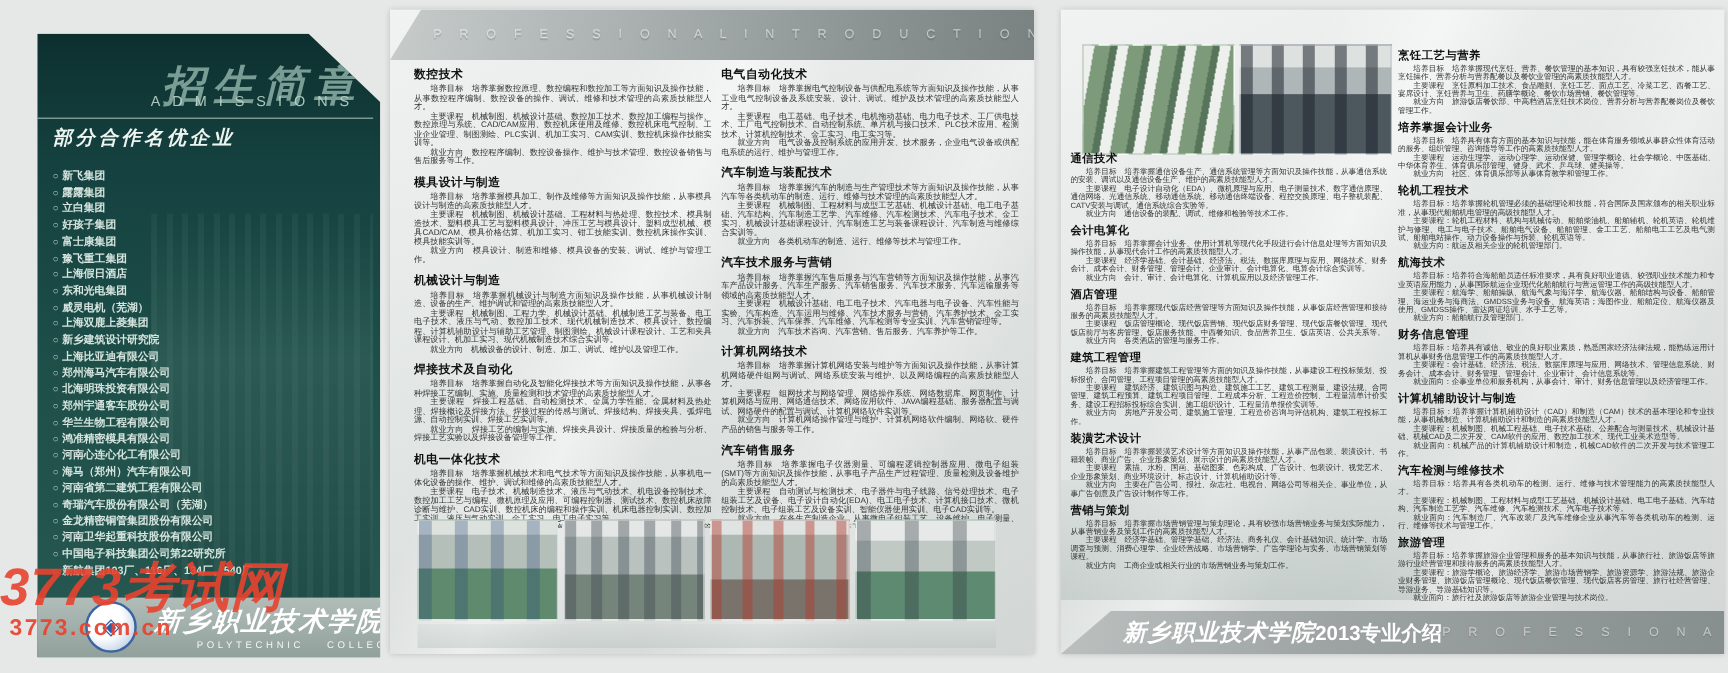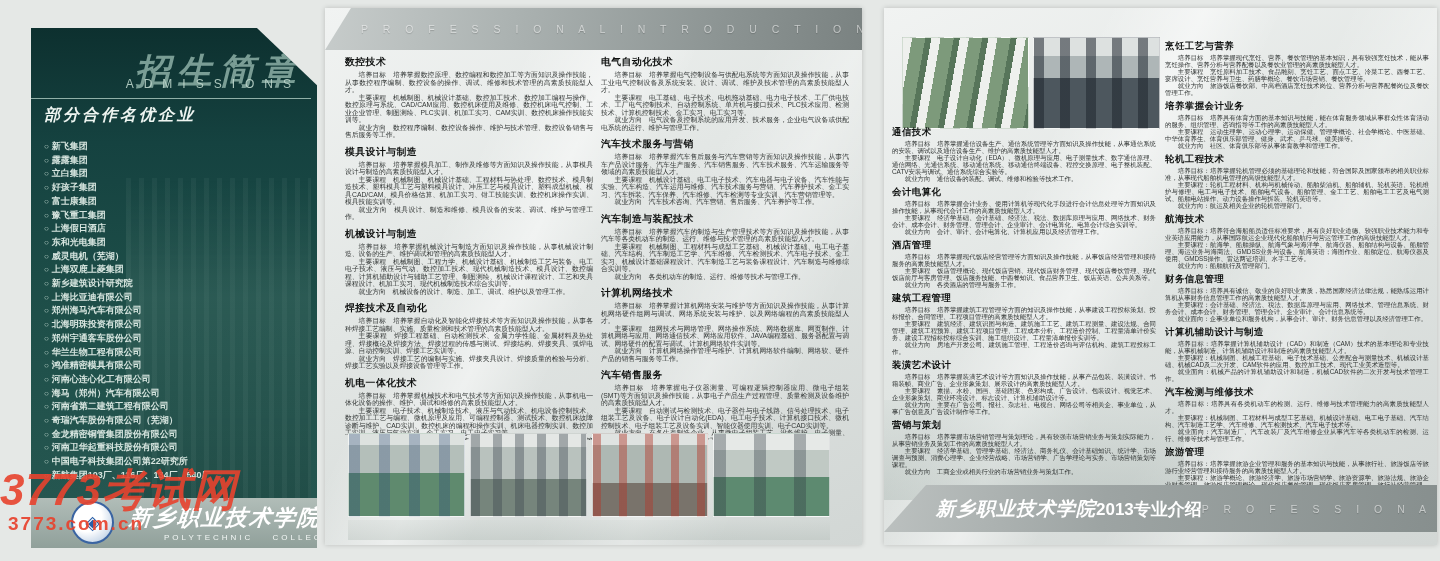--- a/index.html
+++ b/index.html
@@ -40,21 +40,21 @@
     box-shadow:0 0 5px rgba(0,0,0,.18);}
   .panel::before{content:"";position:absolute;inset:0;pointer-events:none;
     background:linear-gradient(115deg, transparent 28%, rgba(255,255,255,.5) 40%, transparent 50%,
                transparent 58%, rgba(255,255,255,.35) 70%, transparent 82%);}
   .panel.mid{left:325px;width:537px;}
   .panel.right{left:884px;width:553px;}
 
   .band{position:absolute;left:0;right:0;height:42px;display:flex;align-items:center;
     background:linear-gradient(100deg,#c7cccb 0%,#abb2b1 35%,#8b9392 75%,#7a8281 100%);}
   .band-top{top:0;clip-path:polygon(0 100%,26px 0,100% 0,100% 100%);padding-left:36px;}
-  .band-bottom{bottom:13px;height:47px;clip-path:polygon(42px 0,100% 0,100% 100%,0 100%);padding-left:52px;
+  .band-bottom{bottom:0;height:36px;clip-path:polygon(42px 0,100% 0,100% 100%,0 100%);padding-left:52px;
     background:linear-gradient(100deg,#bcc1c0 0%,#9da4a3 40%,#878f8e 100%);}
   .band-en{font-size:10.5px;letter-spacing:6px;color:rgba(255,255,255,.55);
     text-shadow:0 1px 1px rgba(0,0,0,.18);white-space:nowrap;}
   .band-cn{white-space:nowrap;color:#fff;}
   .band-top .band-cn{margin-left:auto;padding-right:10px;}
   .band-bottom .band-en{margin-left:auto;padding-right:12px;}
   .cn-script{font-family:"DejaVu Serif","Liberation Serif",serif;font-style:italic;font-weight:bold;
     font-size:19px;letter-spacing:1px;}
   .cn-bold{font-weight:bold;font-size:17px;}
 
@@ -192,30 +192,30 @@
         </div>
       </div>
     <div class="col" id="mid-col-2">
         <div class="section">
           <div class="sec-title">电气自动化技术</div>
           <p class="sec-p">培养目标　培养掌握电气控制设备与供配电系统等方面知识及操作技能，从事工业电气控制设备及系统安装、设计、调试、维护及技术管理的高素质技能型人才。</p>
           <p class="sec-p">主要课程　电工基础、电子技术、电机拖动基础、电力电子技术、工厂供电技术、工厂电气控制技术、自动控制系统、单片机与接口技术、PLC技术应用、检测技术、计算机控制技术、金工实习、电工实习等。</p>
           <p class="sec-p">就业方向　电气设备及控制系统的应用开发、技术服务，企业电气设备或供配电系统的运行、维护与管理工作。</p>
         </div>
         <div class="section">
+          <div class="sec-title">汽车制造与装配技术</div>
+          <p class="sec-p">培养目标　培养掌握汽车的制造与生产管理技术等方面知识及操作技能，从事汽车等各类机动车的制造、运行、维修与技术管理的高素质技能型人才。</p>
+          <p class="sec-p">主要课程　机械制图、工程材料与成型工艺基础、机械设计基础、电工电子基础、汽车结构、汽车制造工艺学、汽车维修、汽车检测技术、汽车电子技术、金工实习、机械设计基础课程设计、汽车制造工艺与装备课程设计、汽车制造与维修综合实训等。</p>
+          <p class="sec-p">就业方向　各类机动车的制造、运行、维修等技术与管理工作。</p>
+        </div>
+        <div class="section">
           <div class="sec-title">汽车技术服务与营销</div>
           <p class="sec-p">培养目标　培养掌握汽车售后服务与汽车营销等方面知识及操作技能，从事汽车产品设计服务、汽车生产服务、汽车销售服务、汽车技术服务、汽车运输服务等领域的高素质技能型人才。</p>
           <p class="sec-p">主要课程　机械设计基础、电工电子技术、汽车电器与电子设备、汽车性能与实验、汽车构造、汽车运用与维修、汽车技术服务与营销、汽车养护技术、金工实习、汽车拆装、汽车保养、汽车维修、汽车检测等专业实训、汽车营销管理等。</p>
           <p class="sec-p">就业方向　汽车技术咨询、汽车营销、售后服务、汽车养护等工作。</p>
-        </div>
-        <div class="section">
-          <div class="sec-title">汽车制造与装配技术</div>
-          <p class="sec-p">培养目标　培养掌握汽车的制造与生产管理技术等方面知识及操作技能，从事汽车等各类机动车的制造、运行、维修与技术管理的高素质技能型人才。</p>
-          <p class="sec-p">主要课程　机械制图、工程材料与成型工艺基础、机械设计基础、电工电子基础、汽车结构、汽车制造工艺学、汽车维修、汽车检测技术、汽车电子技术、金工实习、机械设计基础课程设计、汽车制造工艺与装备课程设计、汽车制造与维修综合实训等。</p>
-          <p class="sec-p">就业方向　各类机动车的制造、运行、维修等技术与管理工作。</p>
         </div>
         <div class="section">
           <div class="sec-title">计算机网络技术</div>
           <p class="sec-p">培养目标　培养掌握计算机网络安装与维护等方面知识及操作技能，从事计算机网络硬件组网与调试、网络系统安装与维护、以及网络编程的高素质技能型人才。</p>
           <p class="sec-p">主要课程　组网技术与网络管理、网络操作系统、网络数据库、网页制作、计算机网络与应用、网络通信技术、网络应用软件、JAVA编程基础、服务器配置与调试、网络硬件的配置与调试、计算机网络软件实训等。</p>
           <p class="sec-p">就业方向　计算机网络操作管理与维护、计算机网络软件编制、网络软、硬件产品的销售与服务等工作。</p>
         </div>
         <div class="section">
           <div class="sec-title">汽车销售服务</div>
           <p class="sec-p">培养目标　培养掌握电子仪器测量、可编程逻辑控制器应用、微电子组装(SMT)等方面知识及操作技能，从事电子产品生产过程管理、质量检测及设备维护的高素质技能型人才。</p>

